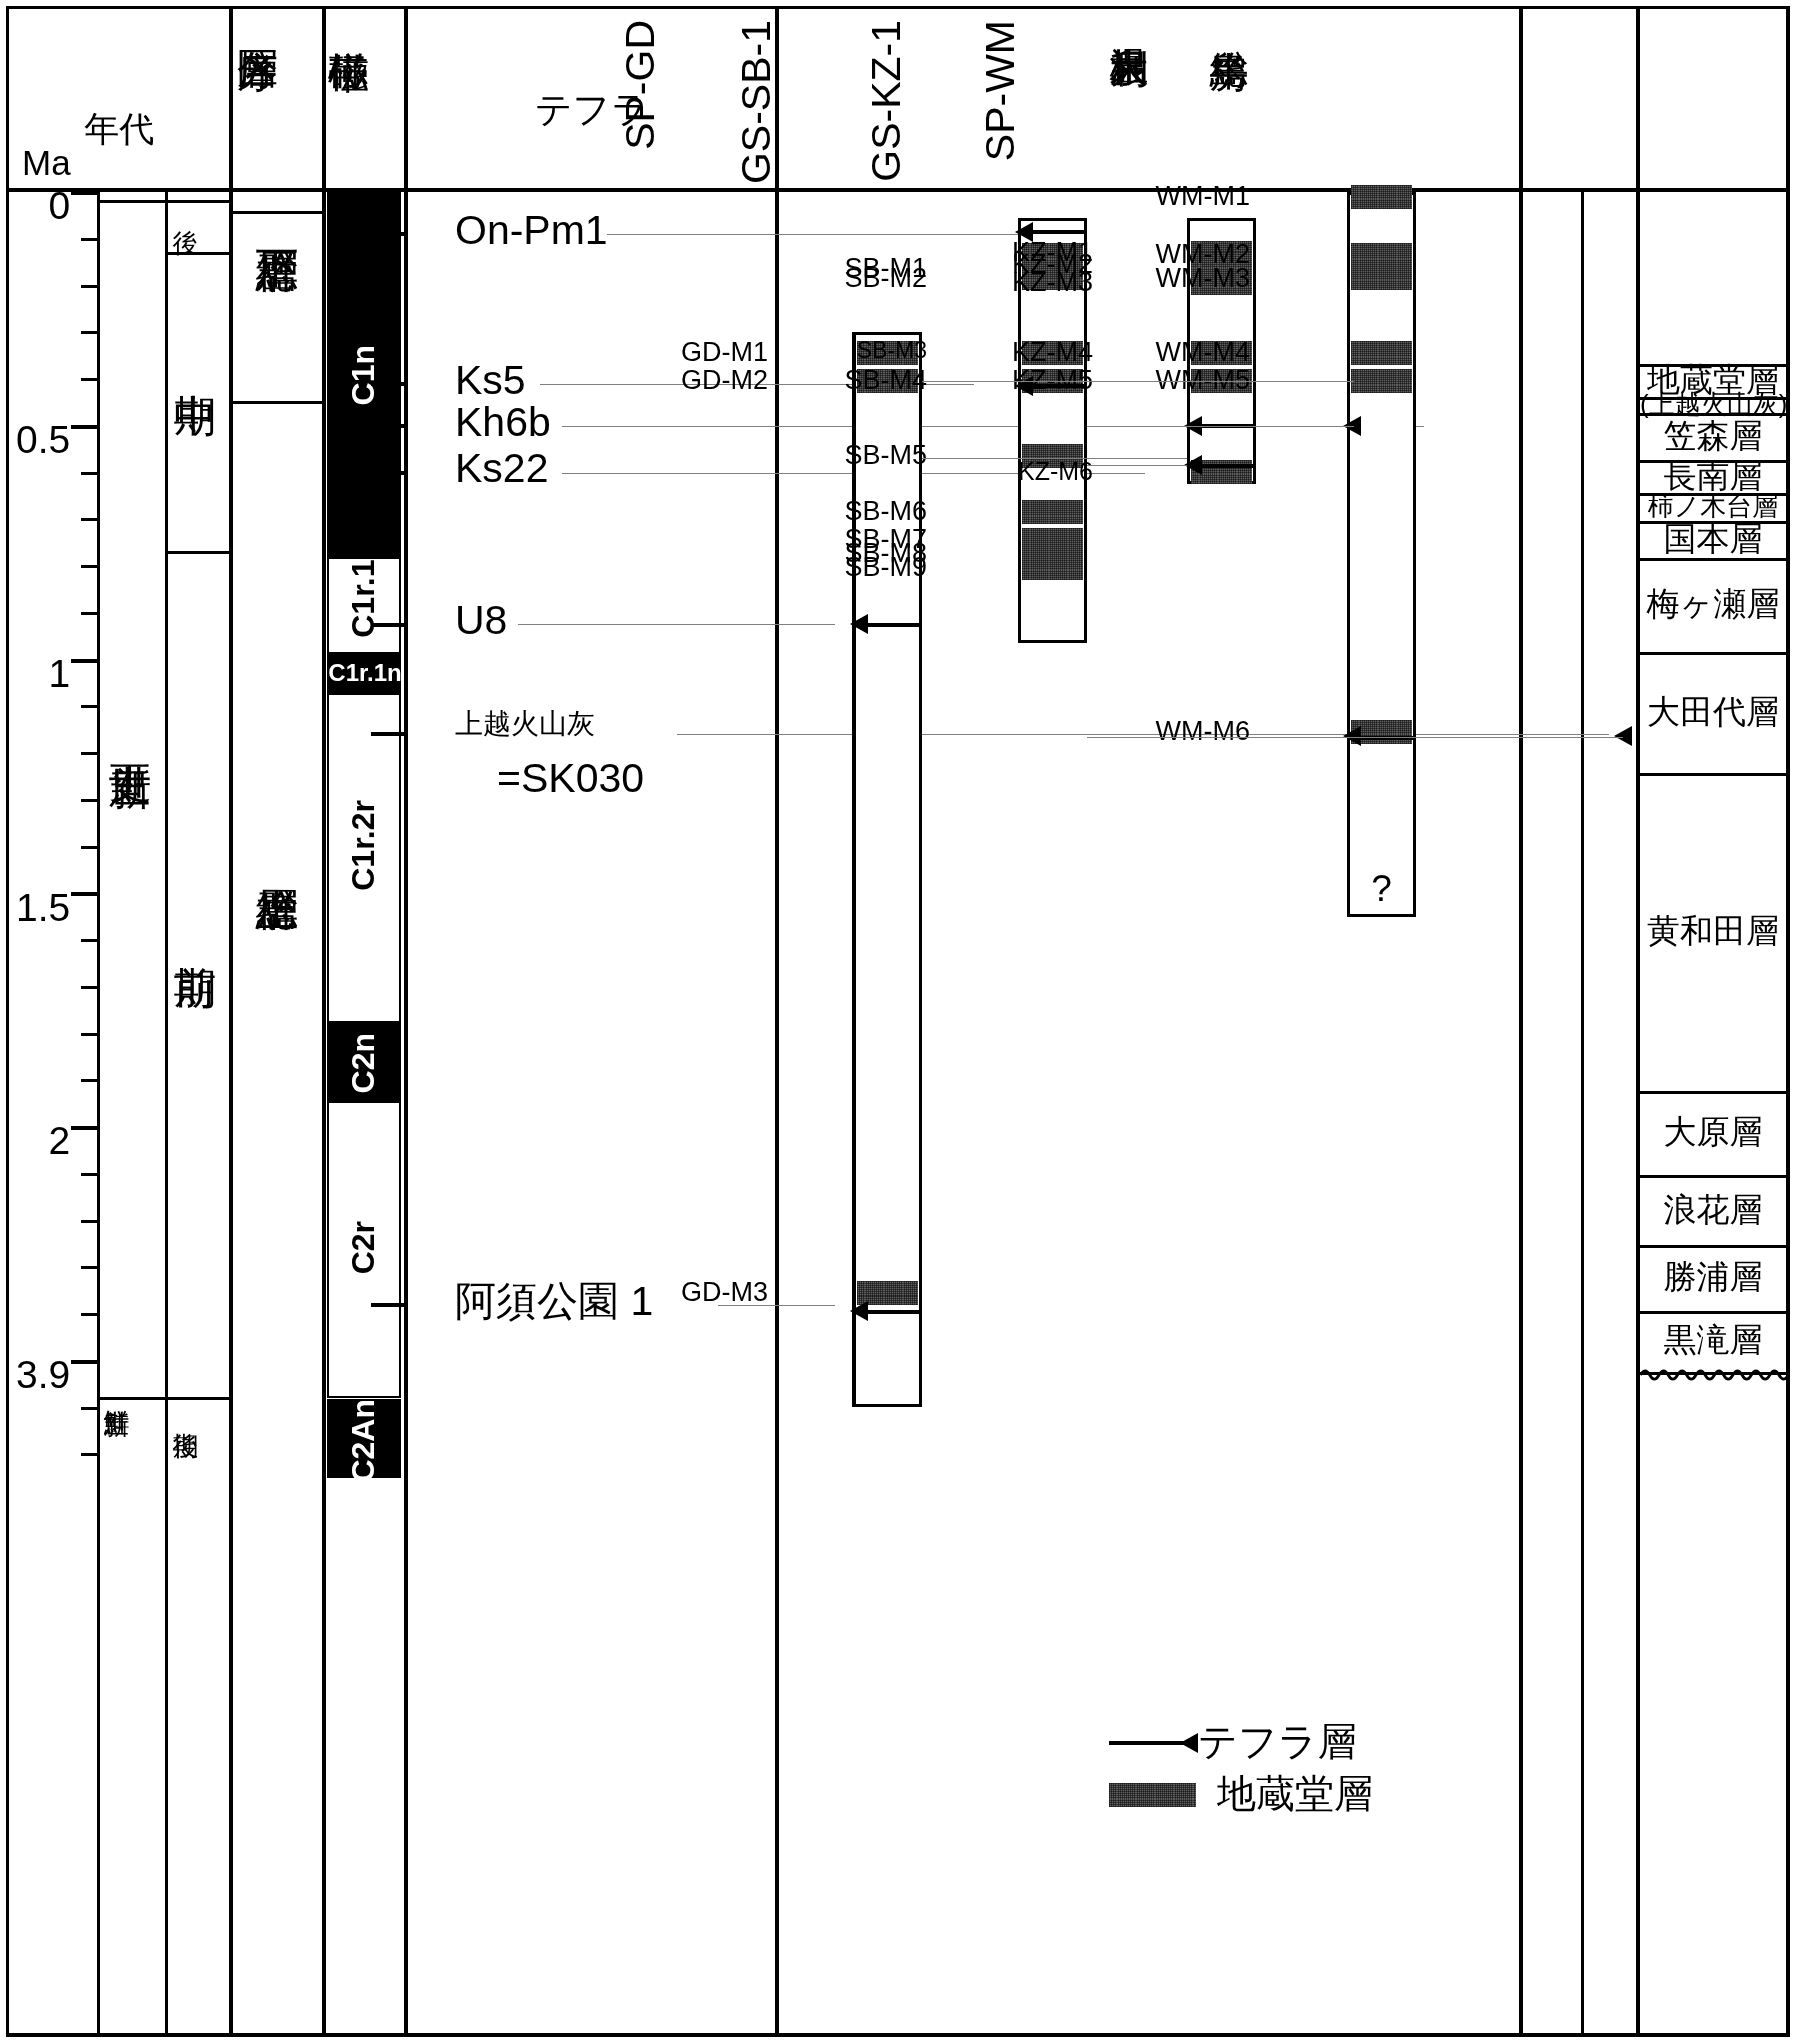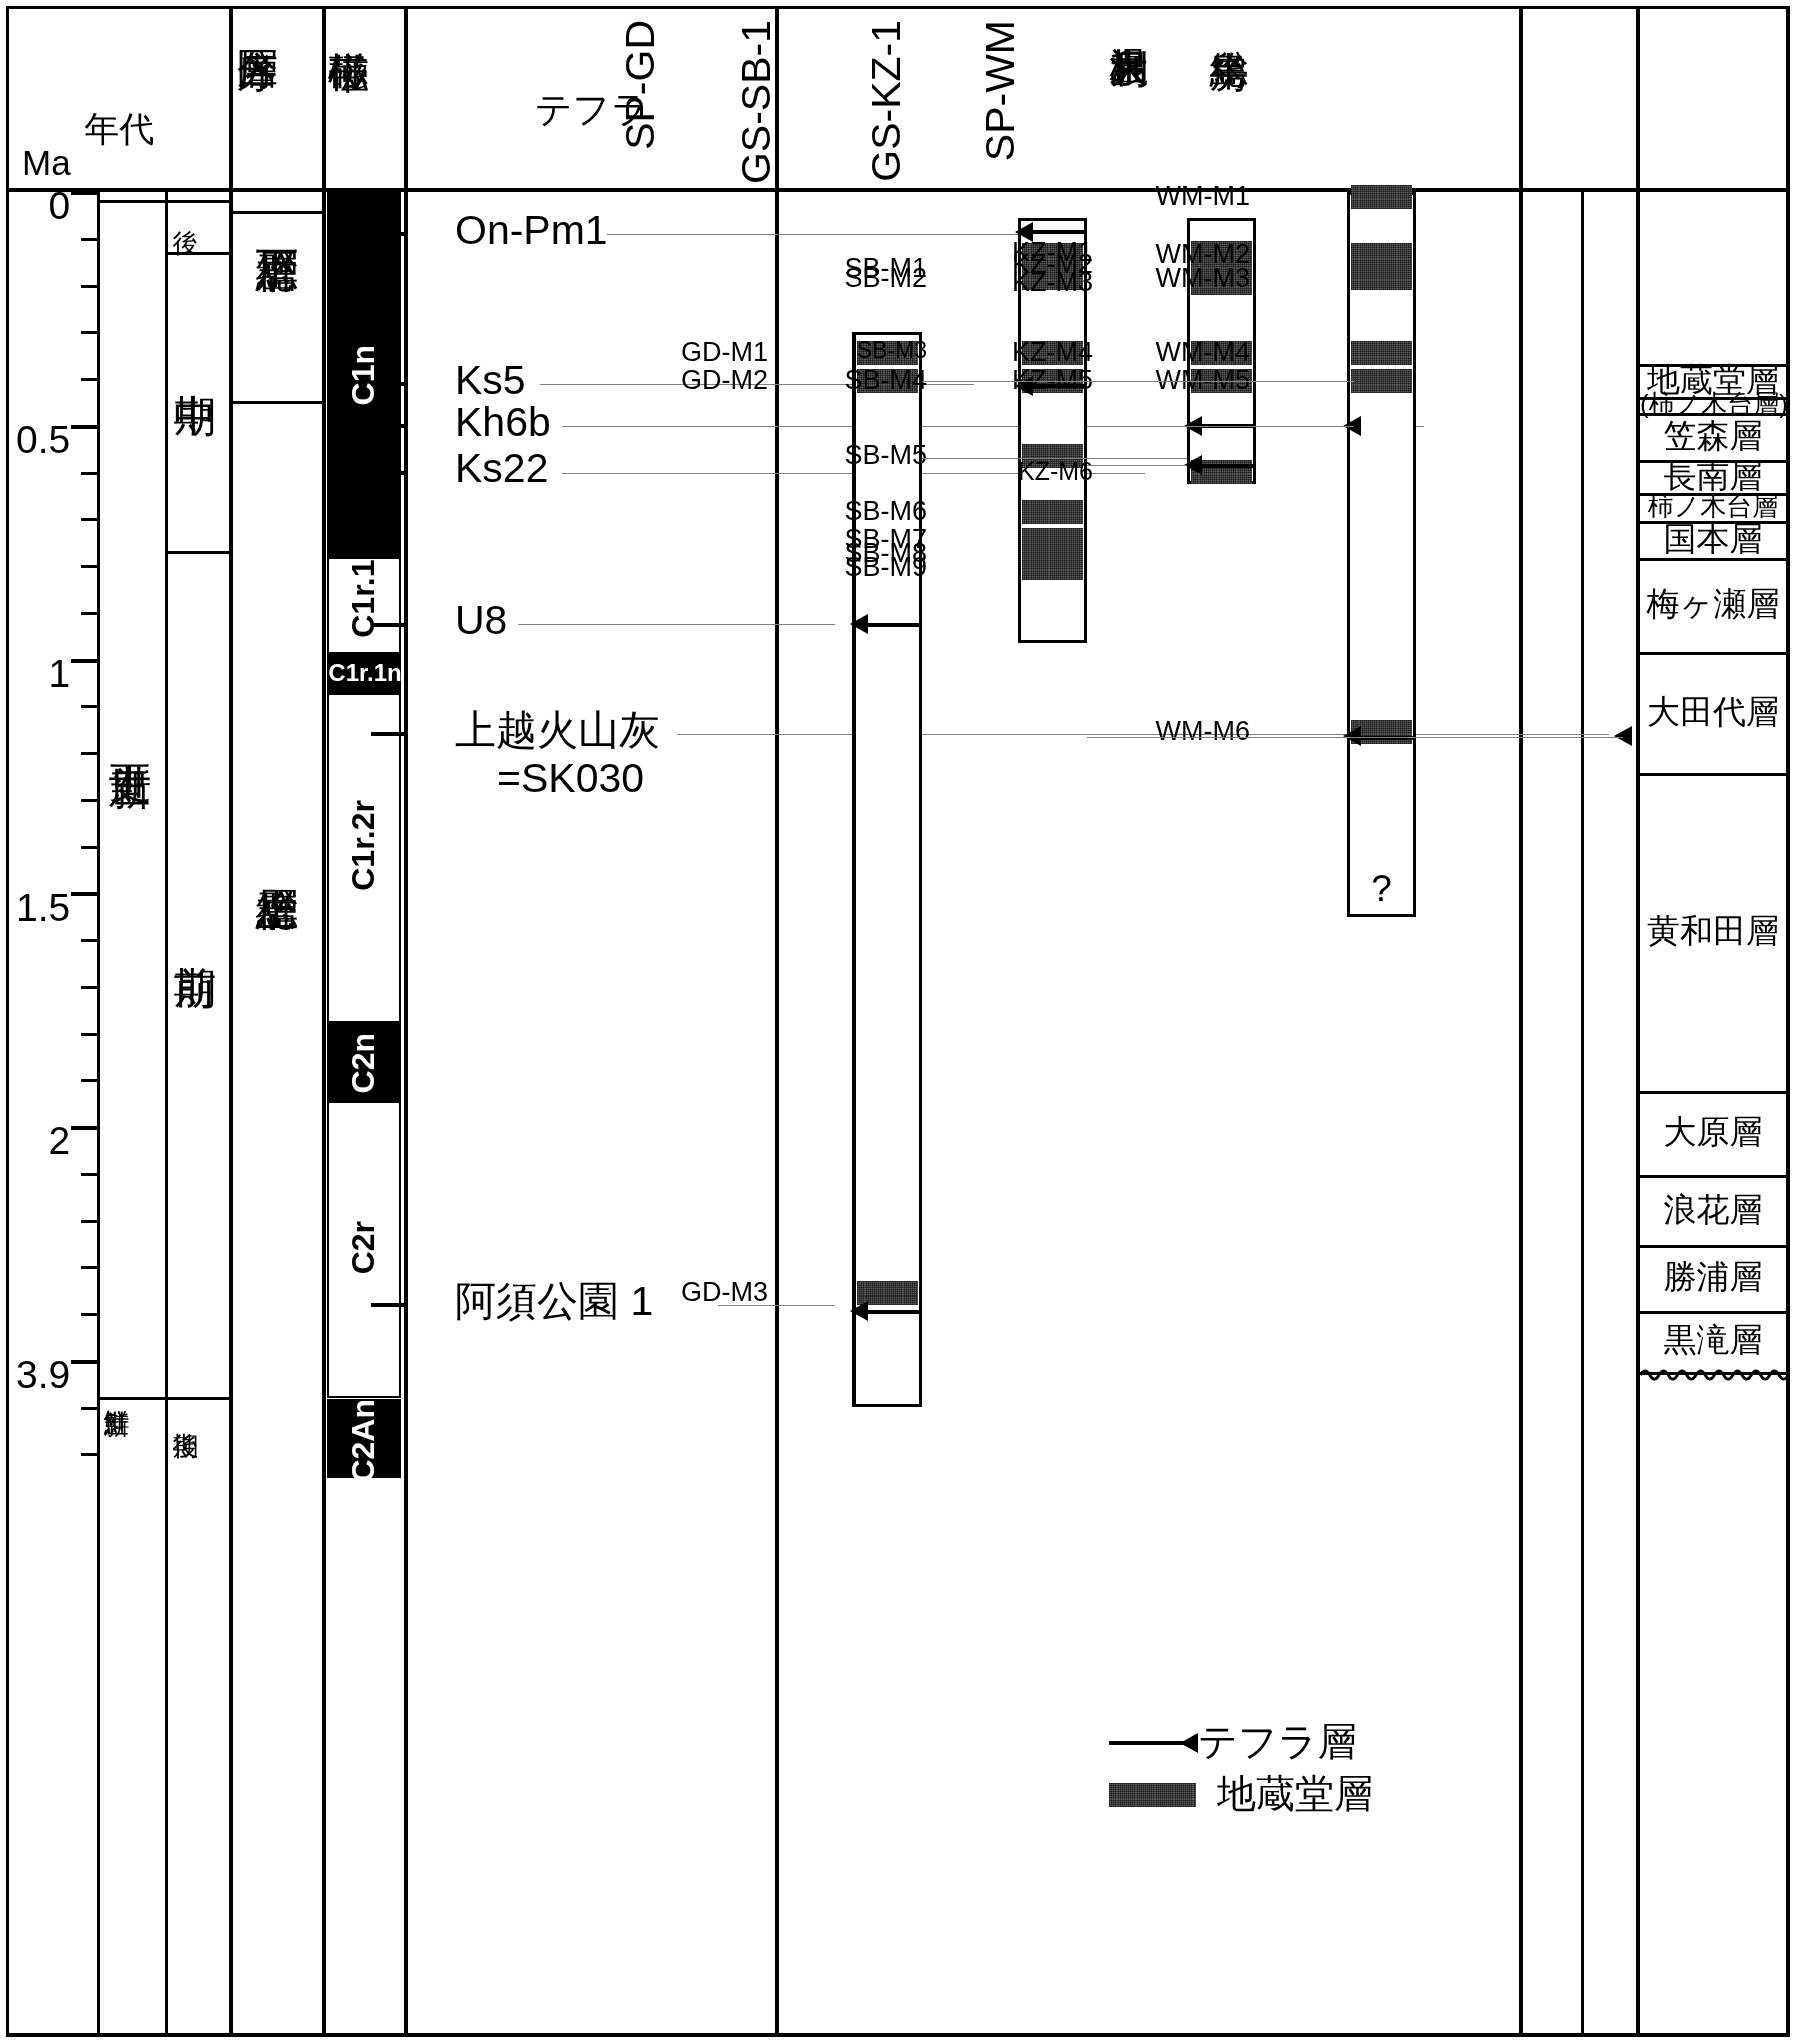--- a/index.html
+++ b/index.html
@@ -173,21 +173,21 @@
       <div class="ln" style="left:371px;top:424px;width:37px;height:3.7px;"></div>
       <div class="htxt" style="left:455px;top:402px;font-size:41px;">Kh6b</div>
       <div class="hair" style="left:562px;top:426px;width:862px;"></div>
       <div class="ln" style="left:371px;top:471px;width:37px;height:3.7px;"></div>
       <div class="htxt" style="left:455px;top:448px;font-size:41px;">Ks22</div>
       <div class="hair" style="left:562px;top:473px;width:583px;"></div>
       <div class="ln" style="left:371px;top:623px;width:37px;height:3.7px;"></div>
       <div class="htxt" style="left:455px;top:600px;font-size:41px;">U8</div>
       <div class="hair" style="left:518px;top:624px;width:317px;"></div>
       <div class="ln" style="left:371px;top:732px;width:37px;height:3.7px;"></div>
-      <div class="htxt" style="left:455px;top:710px;font-size:41px;">上越火山灰</div>
+      <div class="htxt" style="left:455px;top:710px;font-size:28px;">上越火山灰</div>
       <div class="htxt" style="left:497px;top:758px;font-size:41px;">=SK030</div>
       <div class="hair" style="left:677px;top:734px;width:932px;"></div>
       <div class="ln" style="left:371px;top:1303px;width:37px;height:3.7px;"></div>
       <div class="htxt" style="left:455px;top:1281px;font-size:41px;">阿須公園 1</div>
       <div class="hair" style="left:718px;top:1305px;width:117px;"></div>
     </div>
 
   <div id="cores-col">
       <div class="bx" style="left:853px;top:332px;width:69px;height:1075px;border:3.7px solid #000;background:#fff;"></div>
       <div class="ln" style="left:852px;top:332px;width:3.7px;height:1075px;"></div>
@@ -267,21 +267,21 @@
       <div class="hair" style="left:922px;top:234px;width:96px;"></div>
       <div class="hair" style="left:922px;top:458px;width:265px;"></div>
     </div>
 
   <div id="boso-col">
       <div class="ln" style="left:1640px;top:364px;width:146px;height:2.8px;"></div>
       <div class="ln" style="left:1640px;top:397px;width:146px;height:2.8px;"></div>
       <div class="htxt" style="left:1640px;top:363px;width:146px;text-align:center;font-size:33px;">地蔵堂層</div>
       <div class="ln" style="left:1640px;top:397px;width:146px;height:2.8px;"></div>
       <div class="ln" style="left:1640px;top:413px;width:146px;height:2.8px;"></div>
-      <div class="htxt" style="left:1640px;top:391px;width:146px;text-align:center;font-size:26px;">(柿ノ木台層)</div>
+      <div class="htxt" style="left:1640px;top:391px;width:146px;text-align:center;font-size:26px;">(上越火山灰)</div>
       <div class="ln" style="left:1640px;top:413px;width:146px;height:2.8px;"></div>
       <div class="ln" style="left:1640px;top:460px;width:146px;height:2.8px;"></div>
       <div class="htxt" style="left:1640px;top:419px;width:146px;text-align:center;font-size:33px;">笠森層</div>
       <div class="ln" style="left:1640px;top:460px;width:146px;height:2.8px;"></div>
       <div class="ln" style="left:1640px;top:493px;width:146px;height:2.8px;"></div>
       <div class="htxt" style="left:1640px;top:459px;width:146px;text-align:center;font-size:33px;">長南層</div>
       <div class="ln" style="left:1640px;top:493px;width:146px;height:2.8px;"></div>
       <div class="ln" style="left:1640px;top:521px;width:146px;height:2.8px;"></div>
       <div class="htxt" style="left:1640px;top:493px;width:146px;text-align:center;font-size:26px;">柿ノ木台層</div>
       <div class="ln" style="left:1640px;top:521px;width:146px;height:2.8px;"></div>

